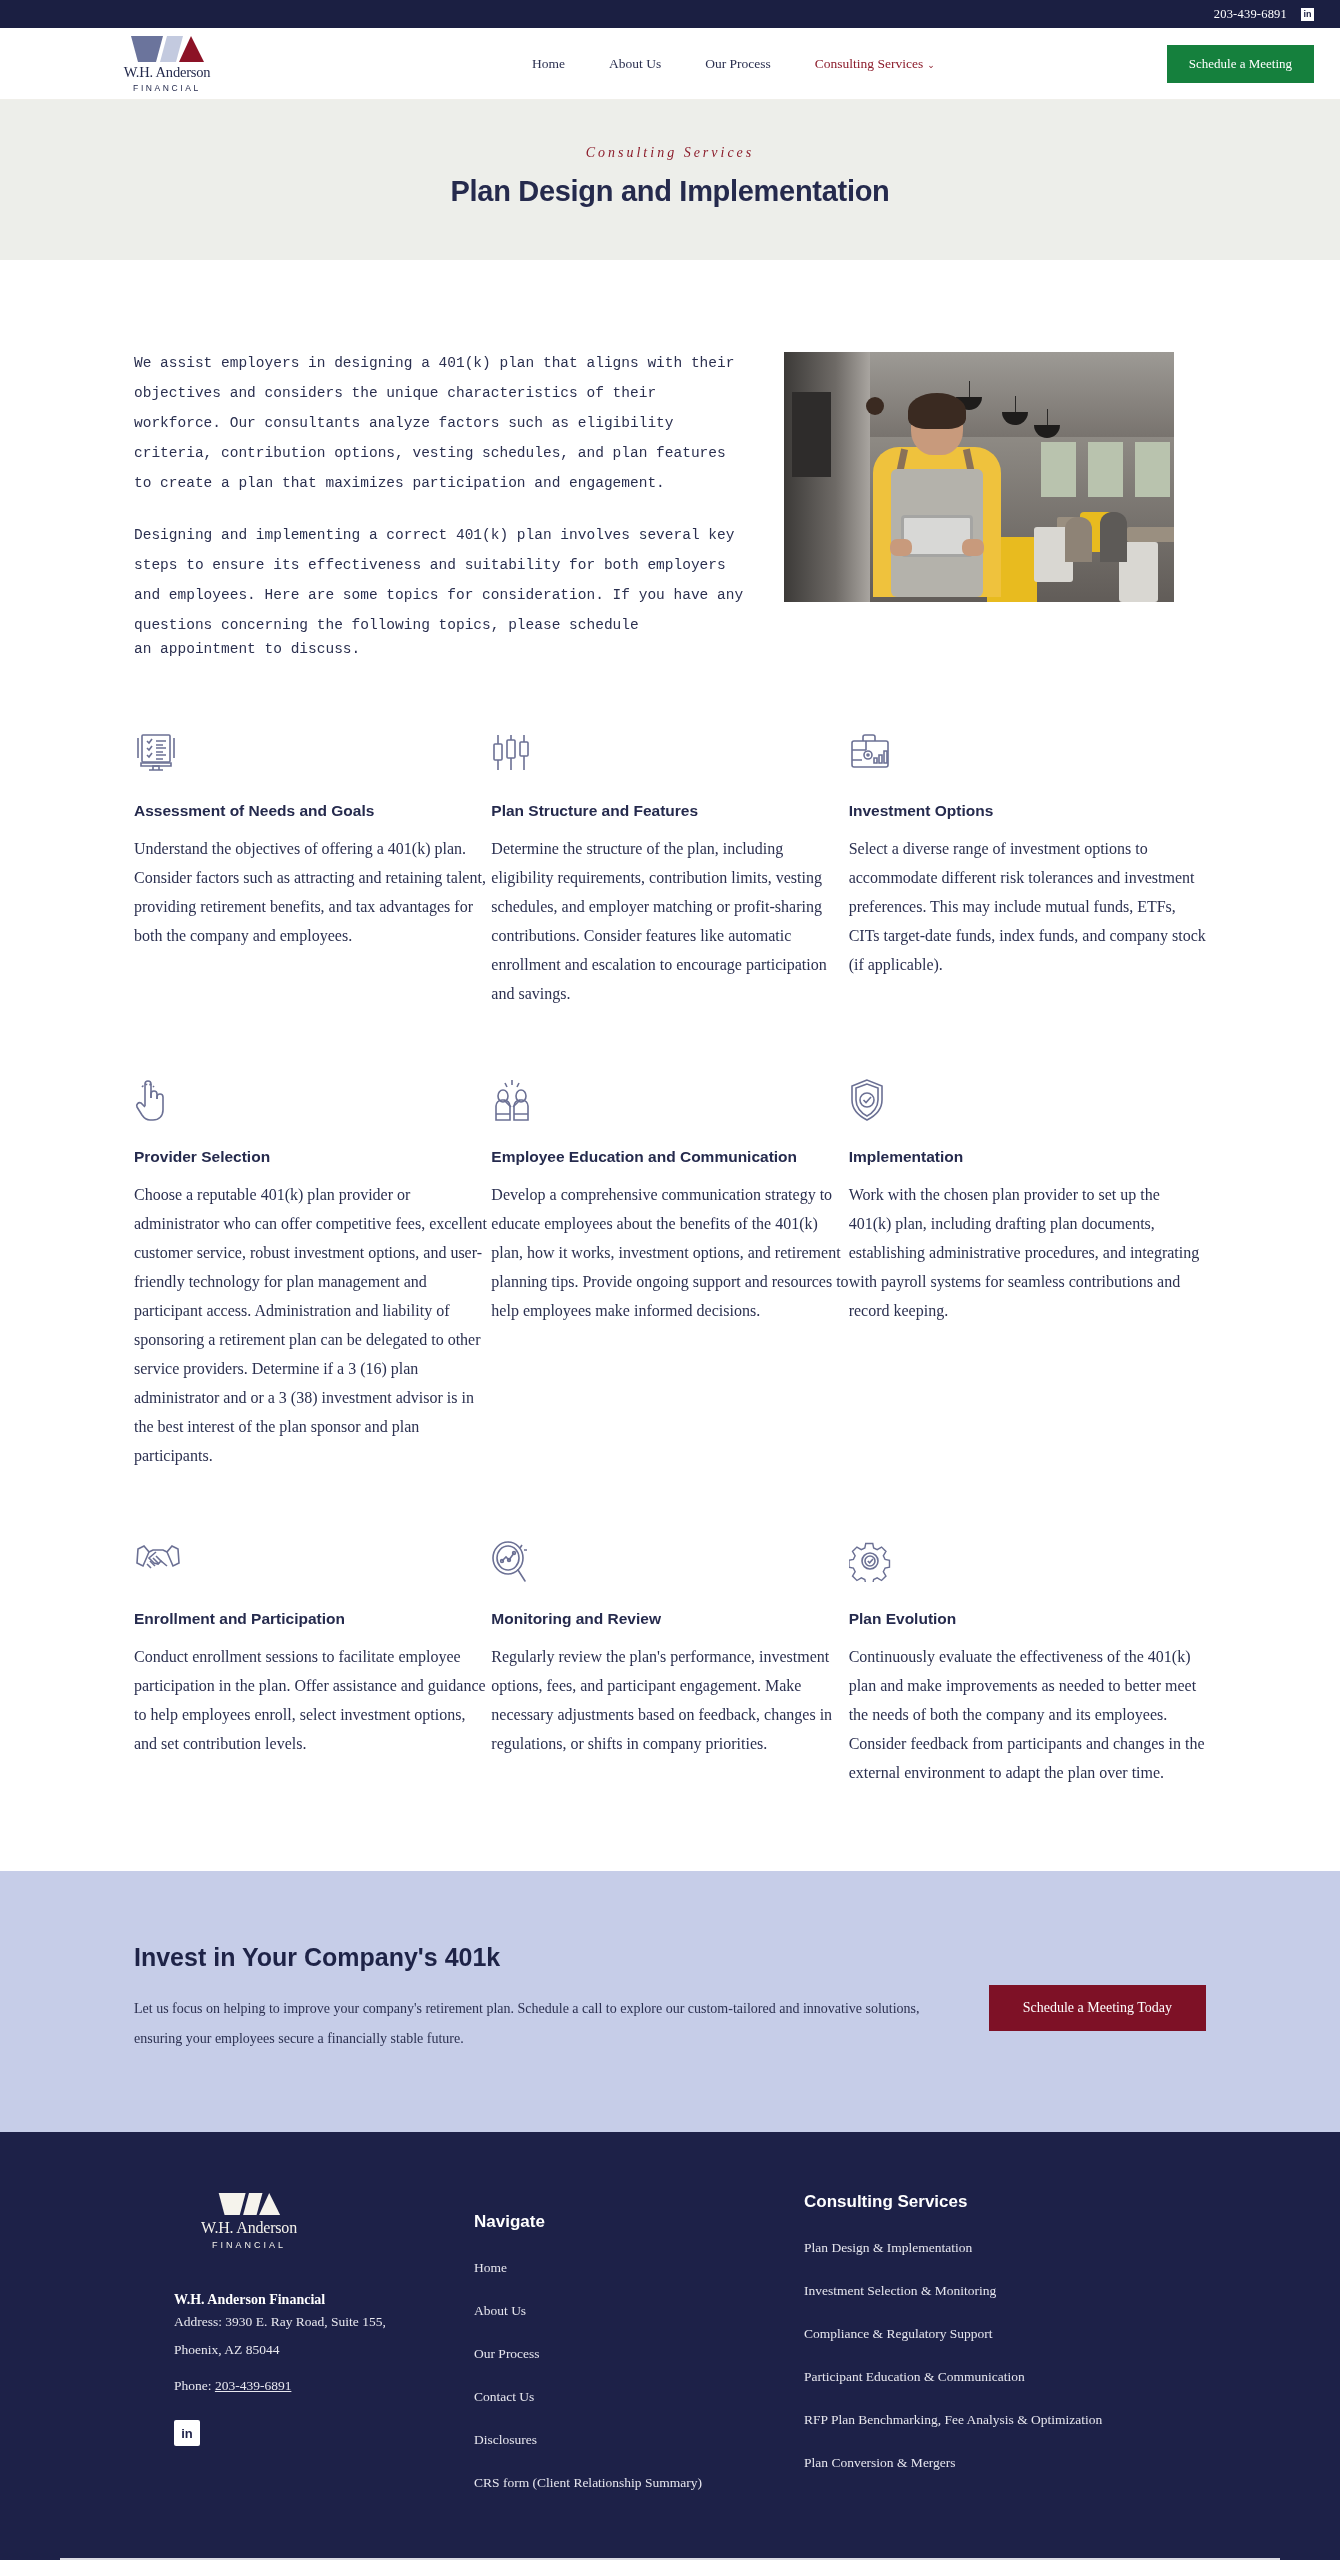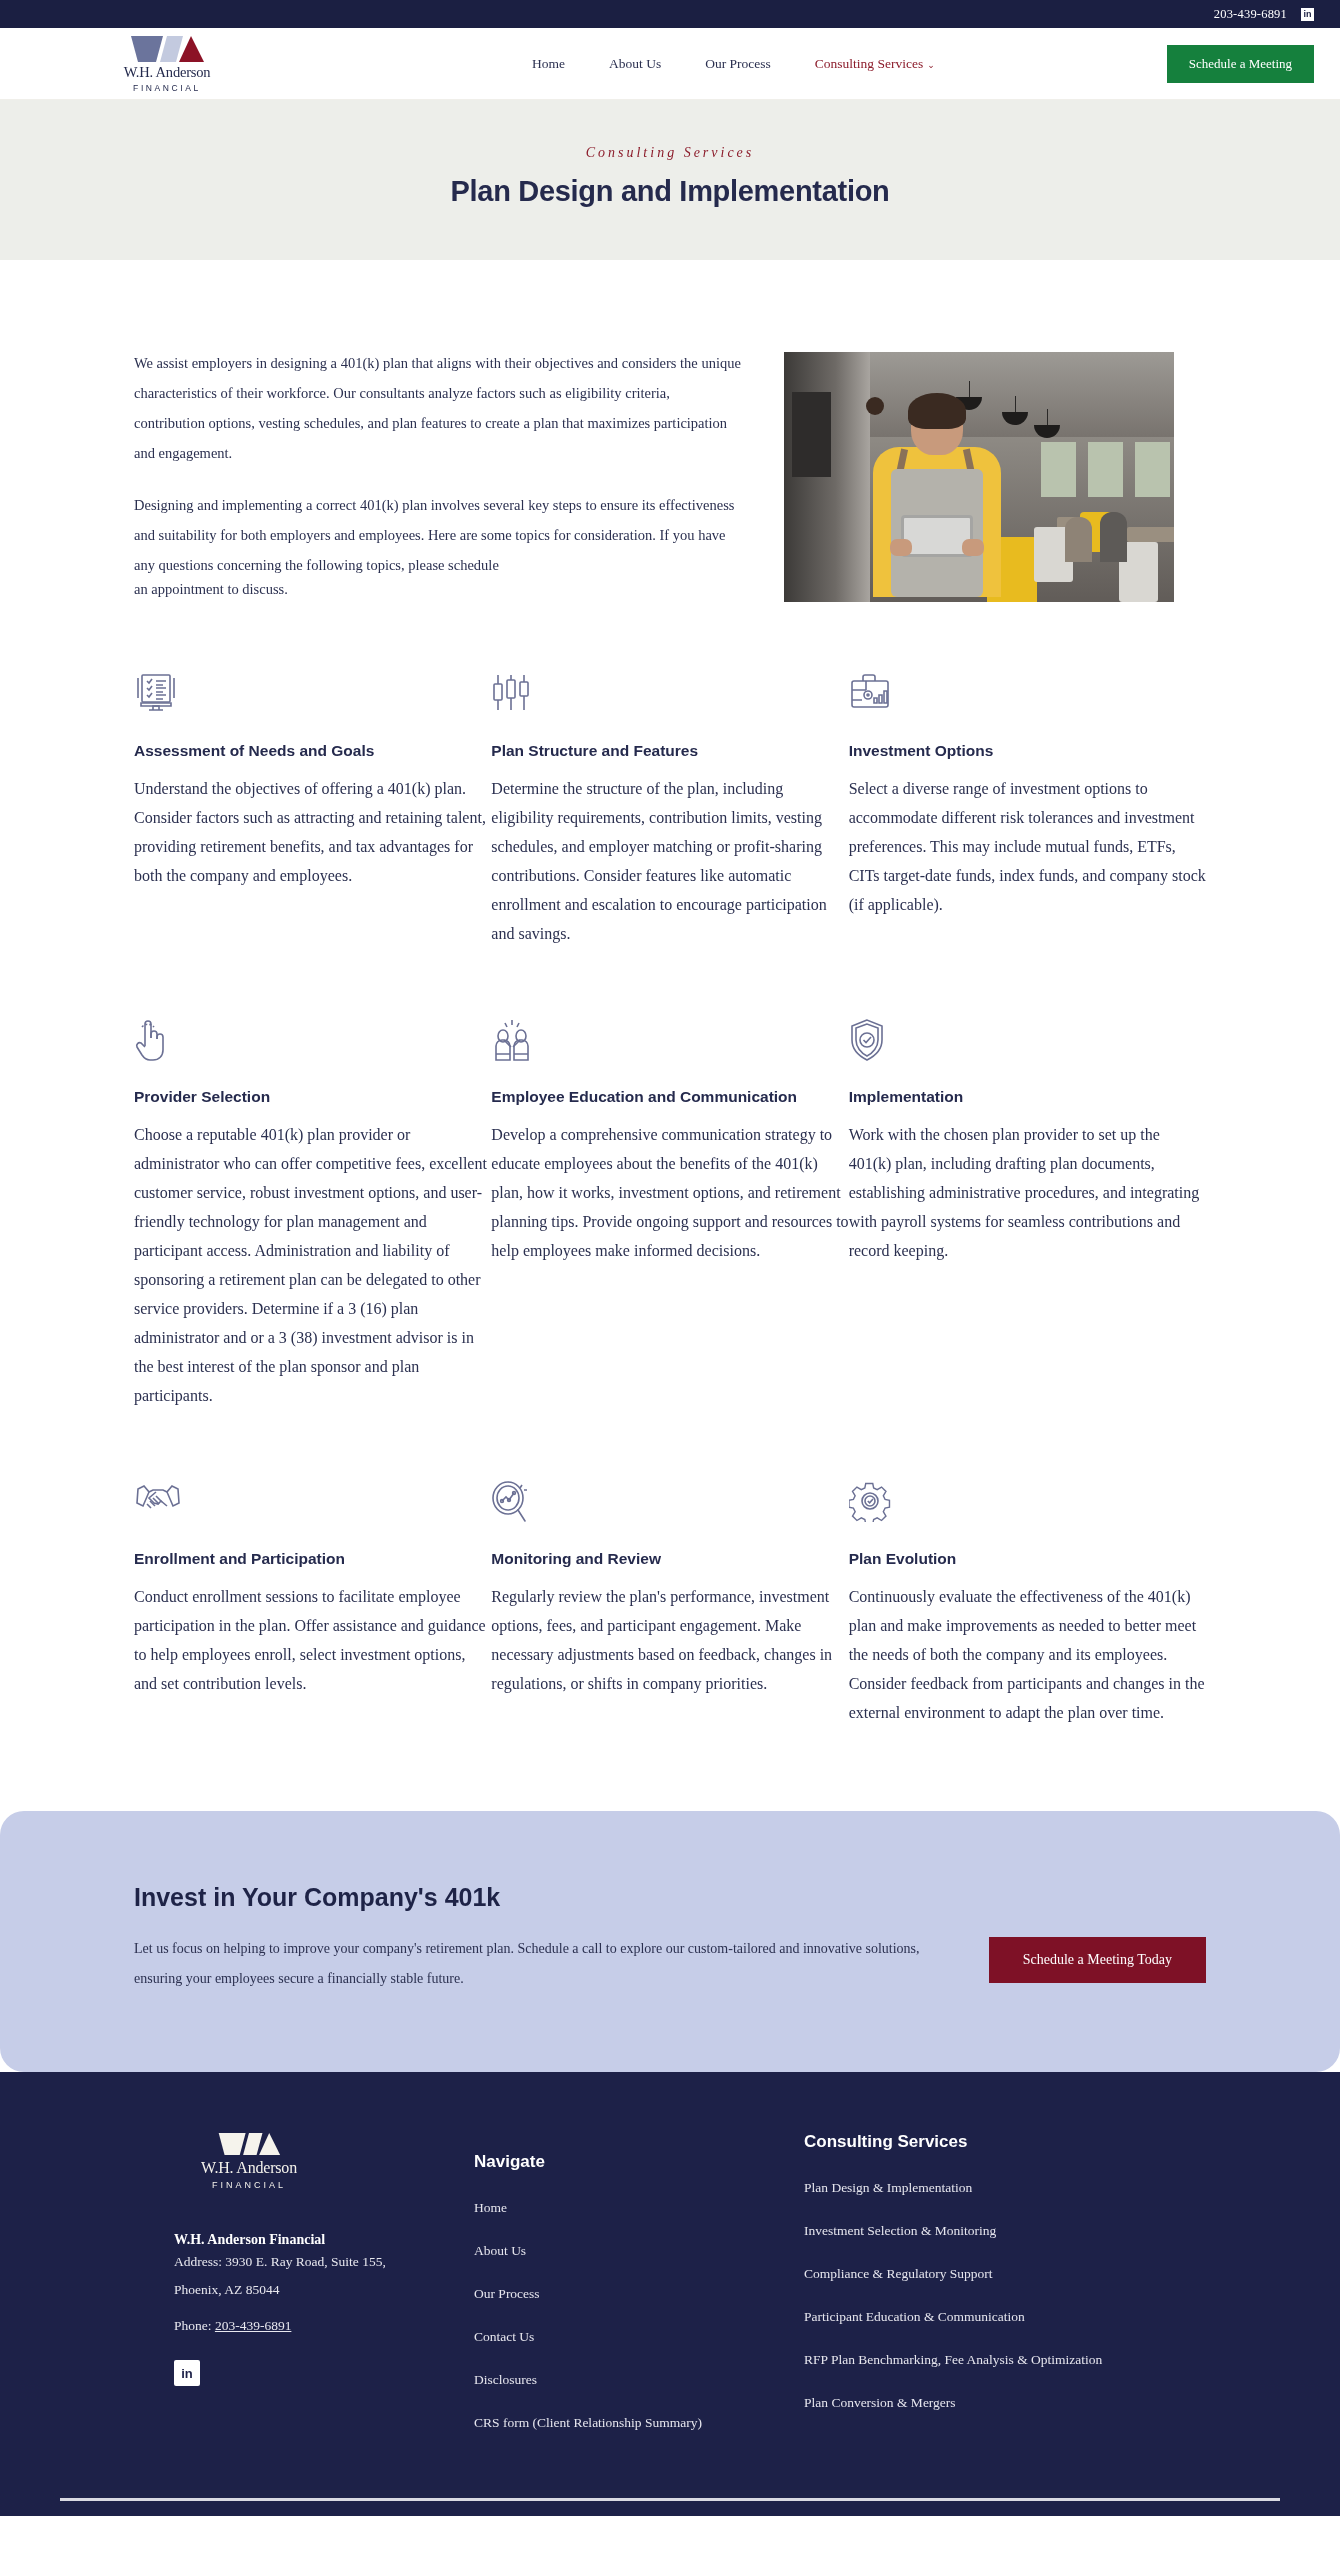--- a/index.html
+++ b/index.html
@@ -121,21 +121,21 @@
 
   
   .wrap { width: 1340px; padding: 0 134px; margin: 0 auto; }
   .intro {
     display: flex;
     gap: 40px;
     padding-top: 88px;
   }
   .intro-text { width: 610px; }
   .intro-text p {
-    font-family: Liberation Serif, serif;
+    font-family: Liberation Mono, monospace;
     font-size: 14.5px;
     line-height: 30px;
     color: #2b3050;
     margin-bottom: 22px;
   }
   .intro-text p .tight { line-height: 18px; display: block; }
   .intro-img {
     width: 390px; height: 250px;
     overflow: hidden;
     position: relative;
@@ -190,24 +190,23 @@
     color: #2b3050;
   }
   .row-gap { height: 60px; grid-column: 1 / -1; }
 
   
   .cta {
     background: #c6cde8;
     margin-top: 74px;
     padding: 72px 134px 78px;
     display: flex;
-    align-items: center;
+    align-items: flex-start;
     justify-content: space-between;
     gap: 40px;
-    border-radius: 24px;
   }
   .cta-left { max-width: 790px; }
   .cta-title {
     font-family: "Liberation Sans", sans-serif;
     font-size: 25px;
     font-weight: bold;
     color: #1e2347;
     margin-bottom: 22px;
   }
   .cta-body {

